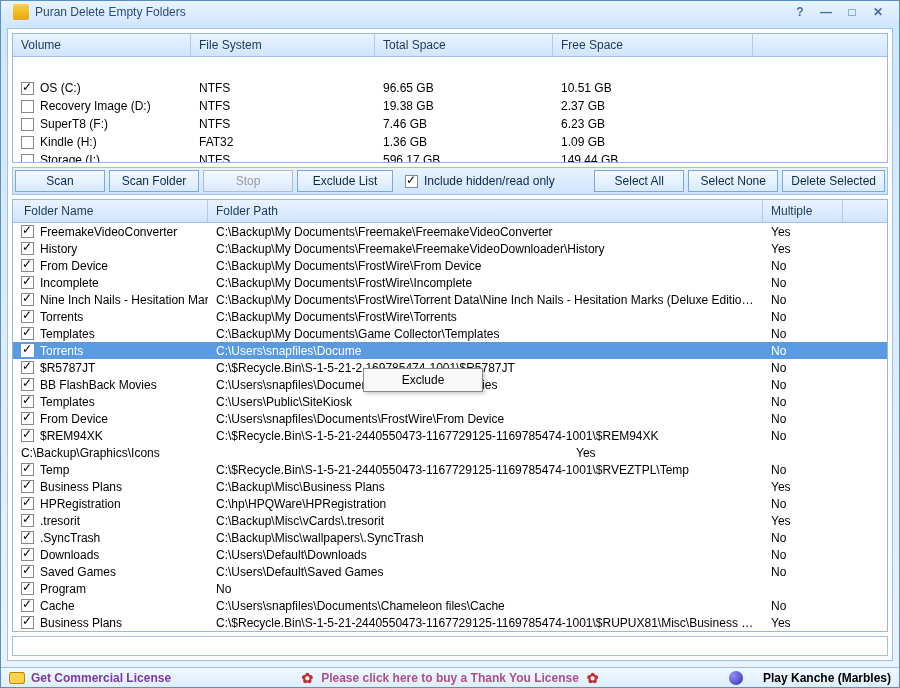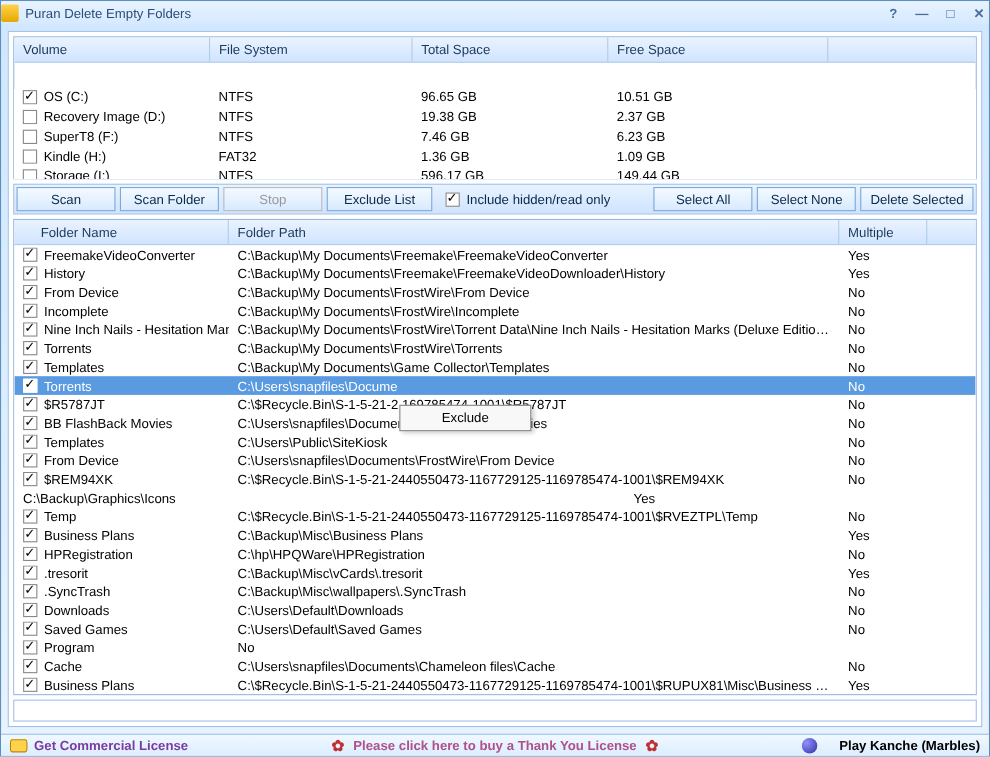--- a/index.html
+++ b/index.html
@@ -1,20 +1,20 @@
 <!DOCTYPE html>
 <html><head>
 <meta charset="utf-8">
 <style>
 * { margin: 0; padding: 0; box-sizing: border-box; font-family: "Segoe UI", Tahoma, sans-serif; font-size: 12px; }
 body { width: 900px; height: 688px; background: #fff; overflow: hidden; }
 
 .window { width: 900px; height: 688px; border: 1px solid #5a8fc0; background: linear-gradient(to bottom, #cfe7ff 0%, #e8f3ff 100%); display: flex; flex-direction: column; }
 
-.titlebar { height: 28px; display: flex; align-items: center; padding: 0 0; background: linear-gradient(to bottom, #e8f3ff, #d5e9ff); }
+.titlebar { height: 28px; display: flex; align-items: center; padding: 0 12px; background: linear-gradient(to bottom, #e8f3ff, #d5e9ff); }
 .titlebar .app-icon { width: 16px; height: 16px; margin-right: 6px; background: linear-gradient(to bottom, #ffd24d, #e6a800); border-radius: 2px; }
 .titlebar .title { color: #2a4d7a; font-weight: normal; flex: 1; }
 .titlebar .win-btn { width: 18px; height: 14px; margin-left: 8px; color: #4a6d9a; cursor: pointer; display: flex; align-items: center; justify-content: center; font-weight: bold; }
 
 .content { flex: 1; margin: 6px; background: #fff; border: 1px solid #a0c0e8; display: flex; flex-direction: column; }
 
 .volumes-pane { height: 130px; margin: 4px; border: 1px solid #98b8e0; display: flex; flex-direction: column; overflow: hidden; gap: 24px; }
 .vol-header, .results-header { display: flex; background: linear-gradient(to bottom, #eaf3ff, #d0e4ff); border-bottom: 1px solid #a0c0e8; }
 .vol-header > div, .results-header > div { padding: 4px 8px; border-right: 1px solid #b0cce8; color: #1a3a5a; font-weight: normal; }
 .vol-body { flex: 1; overflow-y: auto; background: #fff; }
@@ -146,21 +146,21 @@
         <span>Include hidden/read only</span>
       </label>
       <div class="spacer"></div>
       <div class="tbtn w90">Select All</div>
       <div class="tbtn w90">Select None</div>
       <div class="tbtn">Delete Selected</div>
     </div>
 
     <div class="results-pane">
       <div class="results-header">
-        <div class="col-fn" style="padding-left:24px">Folder Name</div>
+        <div class="col-fn" style="padding-left:11px">Folder Name</div>
         <div class="col-fp">Folder Path</div>
         <div class="col-mu">Multiple</div>
       </div>
       <div class="results-body" id="res-body">
         <div class="res-row">
             <div class="col-fn">
               <span class="chk checked"></span>
               <span>FreemakeVideoConverter</span>
             </div>
             <div class="col-fp">C:\Backup\My Documents\Freemake\FreemakeVideoConverter</div>

